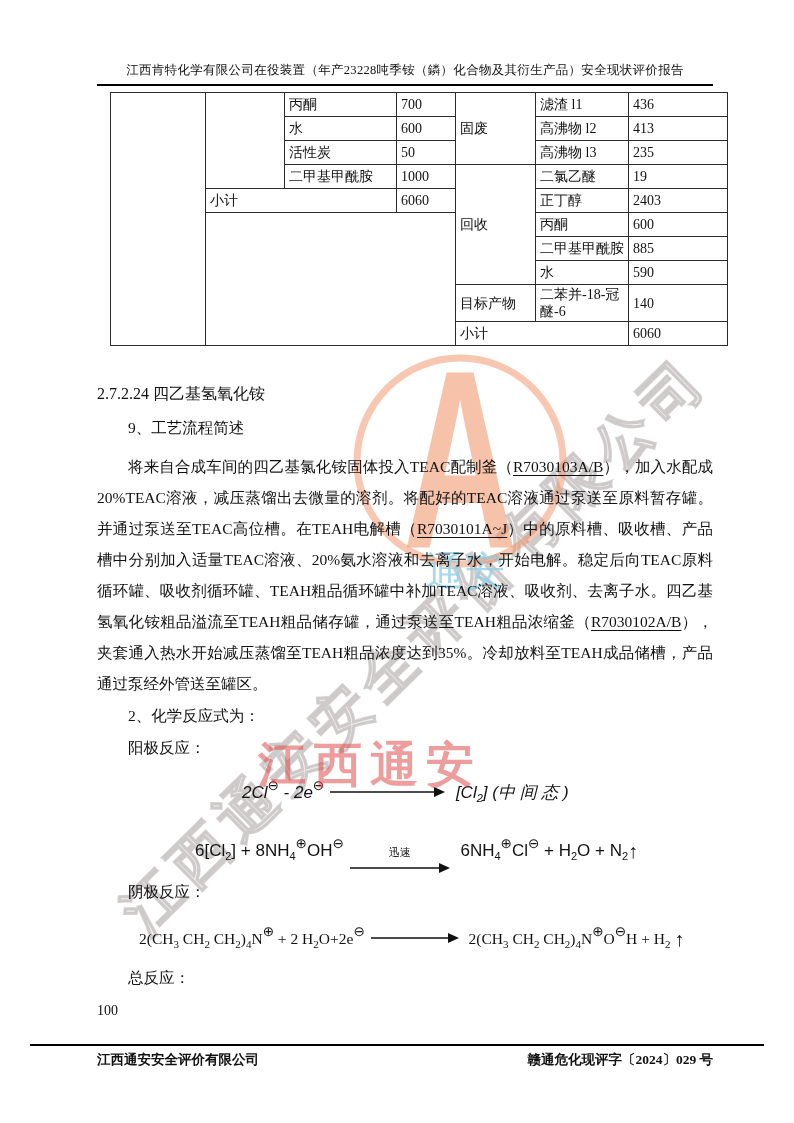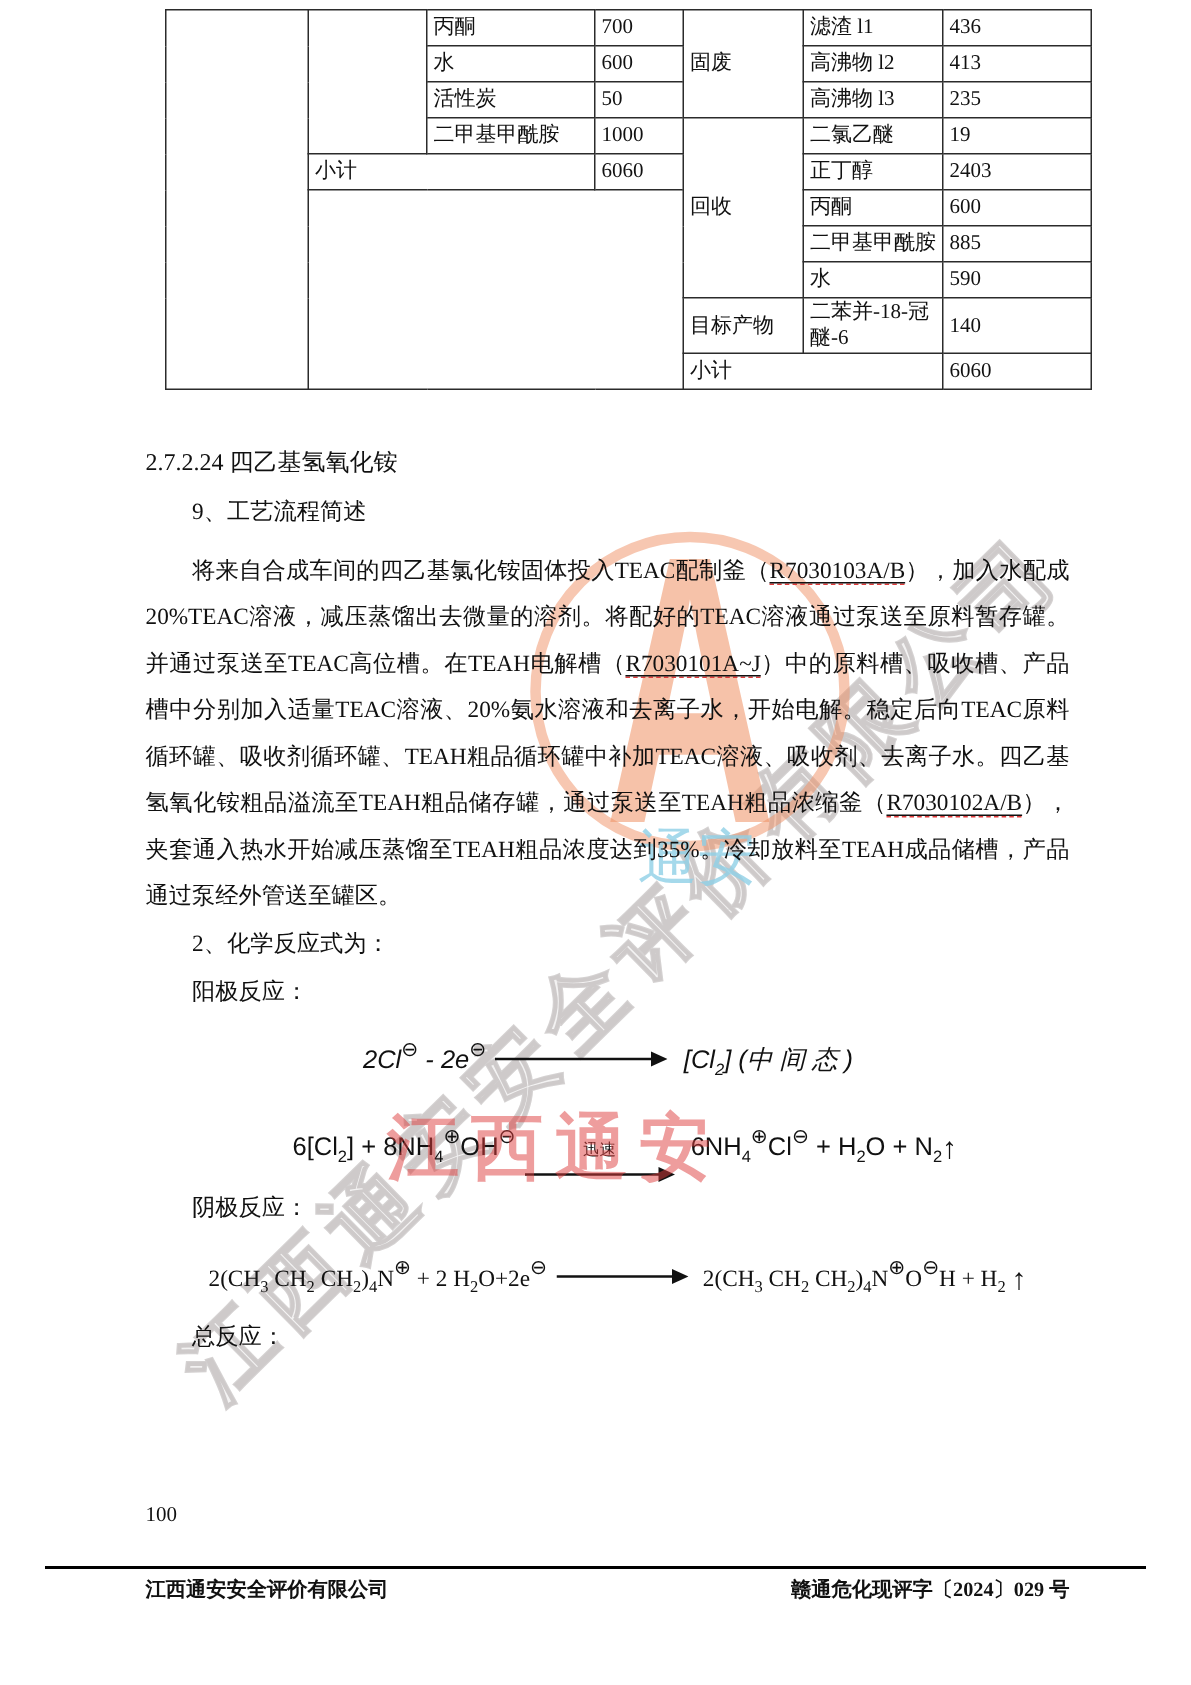--- a/index.html
+++ b/index.html
@@ -82,20 +82,21 @@
   <div class="wm wm-diag">江西通安安全评价有限公司</div>
   <svg class="wm-logo" width="290" height="275" viewBox="0 0 290 275">
     <circle cx="145" cy="128" r="103" fill="none" stroke="#ef8f63" stroke-width="7" opacity="0.5"></circle>
     <text x="145" y="215" text-anchor="middle" font-size="255" font-weight="bold" fill="#ef8f63" fill-opacity="0.55" transform="translate(55.1,0) scale(0.62,1)" font-family="Liberation Sans, DejaVu Sans, sans-serif">A</text>
     <text x="150" y="252" text-anchor="middle" font-size="40" fill="#8fcfe6" fill-opacity="0.8">通安</text>
   </svg>
   <div class="wm wm-red">江西通安</div>
 
   <div class="content">
 
+    <div class="doc-header">江西肯特化学有限公司在役装置（年产23228吨季铵（鏻）化合物及其衍生产品）安全现状评价报告</div>
 
     <table class="mat-table">
       <colgroup>
         <col style="width:95px">
           <col style="width:79px">
           <col style="width:112px">
           <col style="width:59px">
         <col style="width:80px">
           <col style="width:93px">
           <col style="width:99px">

